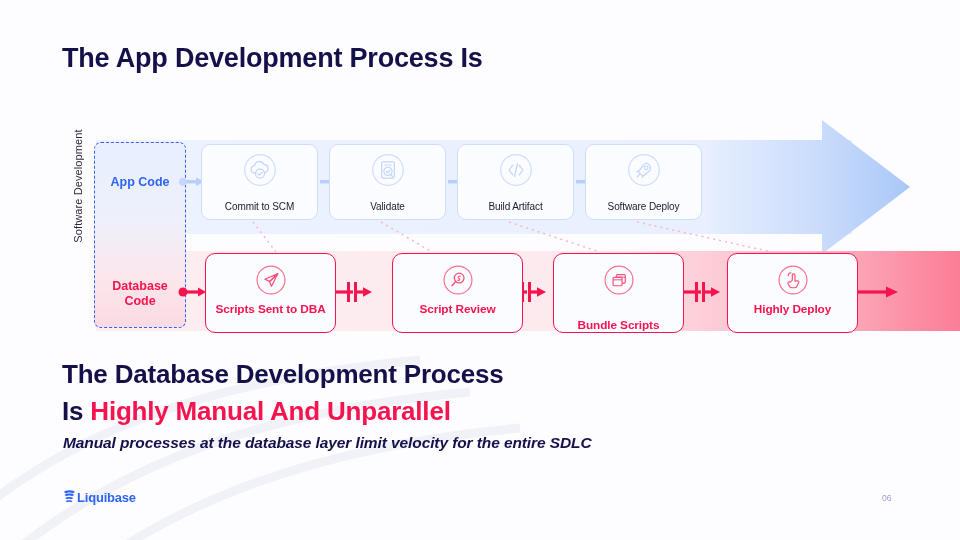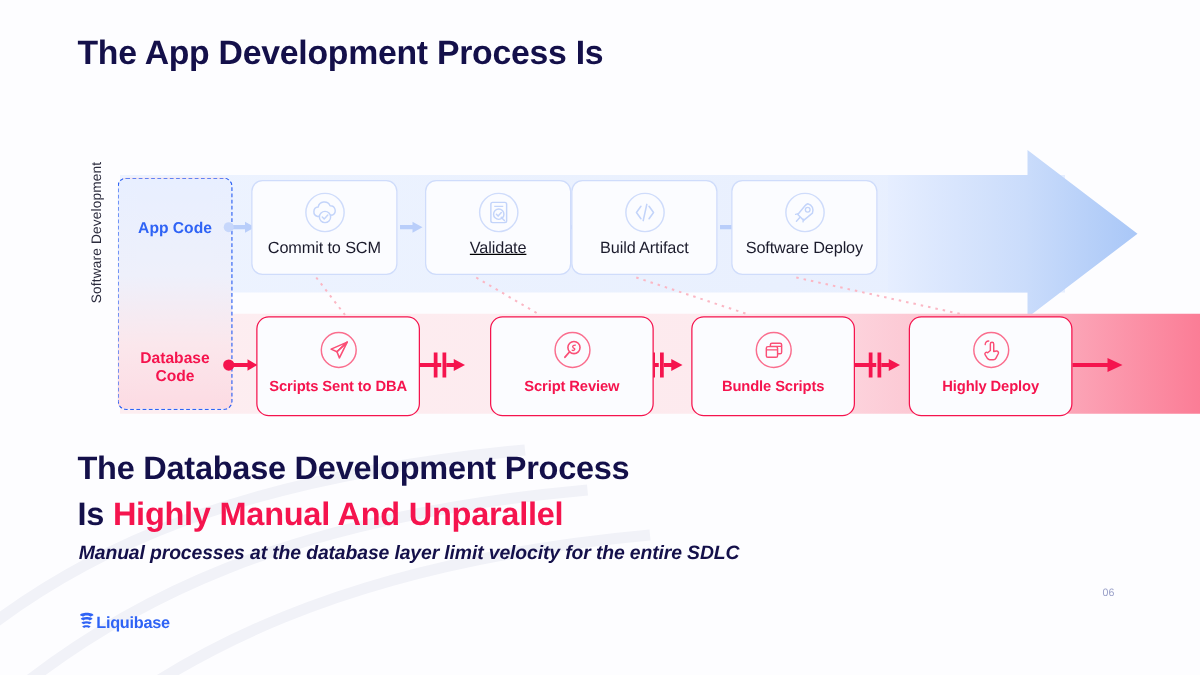--- a/index.html
+++ b/index.html
@@ -21,21 +21,21 @@
     position: absolute;
     left: 0; top: 0;
     width: 960px; height: 540px;
     pointer-events: none;
   }
 
   
   .title-top {
     position: absolute;
     left: 62px;
-    top: 24px;
+    top: 40px;
     width: 700px;
     font-size: 27px;
     font-weight: bold;
     line-height: 37px;
     letter-spacing: -0.2px;
   }
   .title-line1 { color: #14104a; display: block; }
   .title-line2 { color: #2f63f5; display: block; }
 
   .title-bottom {
@@ -162,23 +162,23 @@
     border: 1.6px solid #f5144e;
     border-radius: 10px;
   }
   .step-icon {
     margin-top: 7px;
     width: 36px;
     height: 36px;
   }
   .step-db .step-icon { margin-top: 8px; }
   .step-label {
-    font-size: 13px;
+    font-size: 10px;
     color: #1b1b2c;
-    margin-top: 2px;
+    margin-top: 13px;
     white-space: nowrap;
     letter-spacing: -0.1px;
   }
   .step-db .step-label {
     color: #f5144e;
     font-size: 11.8px;
     margin-top: 4px;
     font-weight: bold;
   }
 
@@ -196,21 +196,21 @@
   }
   .logo-text {
     font-size: 13px;
     font-weight: bold;
     color: #2f63f5;
     letter-spacing: -0.2px;
   }
   .page-num {
     position: absolute;
     left: 882px;
-    top: 469px;
+    top: 493px;
     font-size: 8.5px;
     color: #9aa0c8;
   }
 </style>
 </head>
 <body>
 
 <svg class="bg-swoosh" viewBox="0 0 960 540">
   <g fill="none" stroke="#f1f2f8" stroke-width="9">
     <path d="M -60 545 C 60 430 210 380 420 360"></path>
@@ -318,21 +318,21 @@
   <div class="step step-app" style="left:201px;">
     <svg class="step-icon" viewBox="0 0 40 40">
       <circle cx="20" cy="20" r="17" fill="none" stroke="#cfdcfb" stroke-width="1.3"></circle>
       <path d="M13.5 23.5 a4.2 4.2 0 0 1 0.4 -8.3 a5.6 5.6 0 0 1 10.6 -1.2 a4.4 4.4 0 0 1 2.2 8.3 Z" fill="none" stroke="#c3d4fa" stroke-width="1.3" stroke-linejoin="round"></path>
       <circle cx="20" cy="24" r="5" fill="#fbfcff" stroke="#c3d4fa" stroke-width="1.3"></circle>
       <path d="M17.6 24 L19.3 25.8 L22.5 22.3" fill="none" stroke="#c3d4fa" stroke-width="1.3" stroke-linecap="round" stroke-linejoin="round"></path>
     </svg>
     <div class="step-label">Commit to SCM</div>
   </div>
 
-  <div class="step step-app" style="left:340px;text-decoration:underline;">
+  <div class="step step-app" style="left:329px;">
     <svg class="step-icon" viewBox="0 0 40 40">
       <circle cx="20" cy="20" r="17" fill="none" stroke="#cfdcfb" stroke-width="1.3"></circle>
       <rect x="13" y="11" width="14" height="18" rx="1.6" fill="none" stroke="#c3d4fa" stroke-width="1.3"></rect>
       <line x1="16" y1="14.5" x2="24" y2="14.5" stroke="#c3d4fa" stroke-width="1.1"></line>
       <circle cx="20" cy="21.5" r="4.6" fill="#fbfcff" stroke="#c3d4fa" stroke-width="1.3"></circle>
       <path d="M17.9 21.6 L19.4 23.2 L22.3 20" fill="none" stroke="#c3d4fa" stroke-width="1.3" stroke-linecap="round" stroke-linejoin="round"></path>
       <line x1="22.2" y1="24.2" x2="25" y2="27.2" stroke="#c3d4fa" stroke-width="1.3" stroke-linecap="round"></line>
     </svg>
     <div class="step-label">Validate</div>
   </div>
@@ -370,21 +370,21 @@
   <div class="step step-db" style="left:392px;">
     <svg class="step-icon" viewBox="0 0 40 40">
       <circle cx="20" cy="20" r="15.5" fill="none" stroke="#fa6e8e" stroke-width="1.3"></circle>
       <circle cx="21.3" cy="17.8" r="5.4" fill="none" stroke="#fa4f76" stroke-width="1.4"></circle>
       <line x1="17.3" y1="21.8" x2="13.3" y2="26.4" stroke="#fa4f76" stroke-width="1.6" stroke-linecap="round"></line>
       <path d="M22.6 15.6 C20.4 15.6 19.6 17 20.6 17.9 C21.6 18.8 22.7 19.1 21.6 20 C20.6 20.8 19.7 20.2 19.7 20.2" fill="none" stroke="#fa4f76" stroke-width="1.2" stroke-linecap="round"></path>
     </svg>
     <div class="step-label">Script Review</div>
   </div>
 
-  <div class="step step-db" style="left:553px;">
+  <div class="step step-db" style="left:553px;gap:16px;">
     <svg class="step-icon" viewBox="0 0 40 40">
       <circle cx="20" cy="20" r="15.5" fill="none" stroke="#fa6e8e" stroke-width="1.3"></circle>
       <rect x="17" y="14" width="10" height="9.4" rx="1.4" fill="none" stroke="#fa4f76" stroke-width="1.3"></rect>
       <line x1="17" y1="16.8" x2="27" y2="16.8" stroke="#fa4f76" stroke-width="1.1"></line>
       <rect x="13.4" y="17" width="10" height="9.4" rx="1.4" fill="#fbfcff" stroke="#fa4f76" stroke-width="1.3"></rect>
       <line x1="13.4" y1="19.8" x2="23.4" y2="19.8" stroke="#fa4f76" stroke-width="1.1"></line>
     </svg>
     <div class="step-label">Bundle Scripts</div>
   </div>
 

